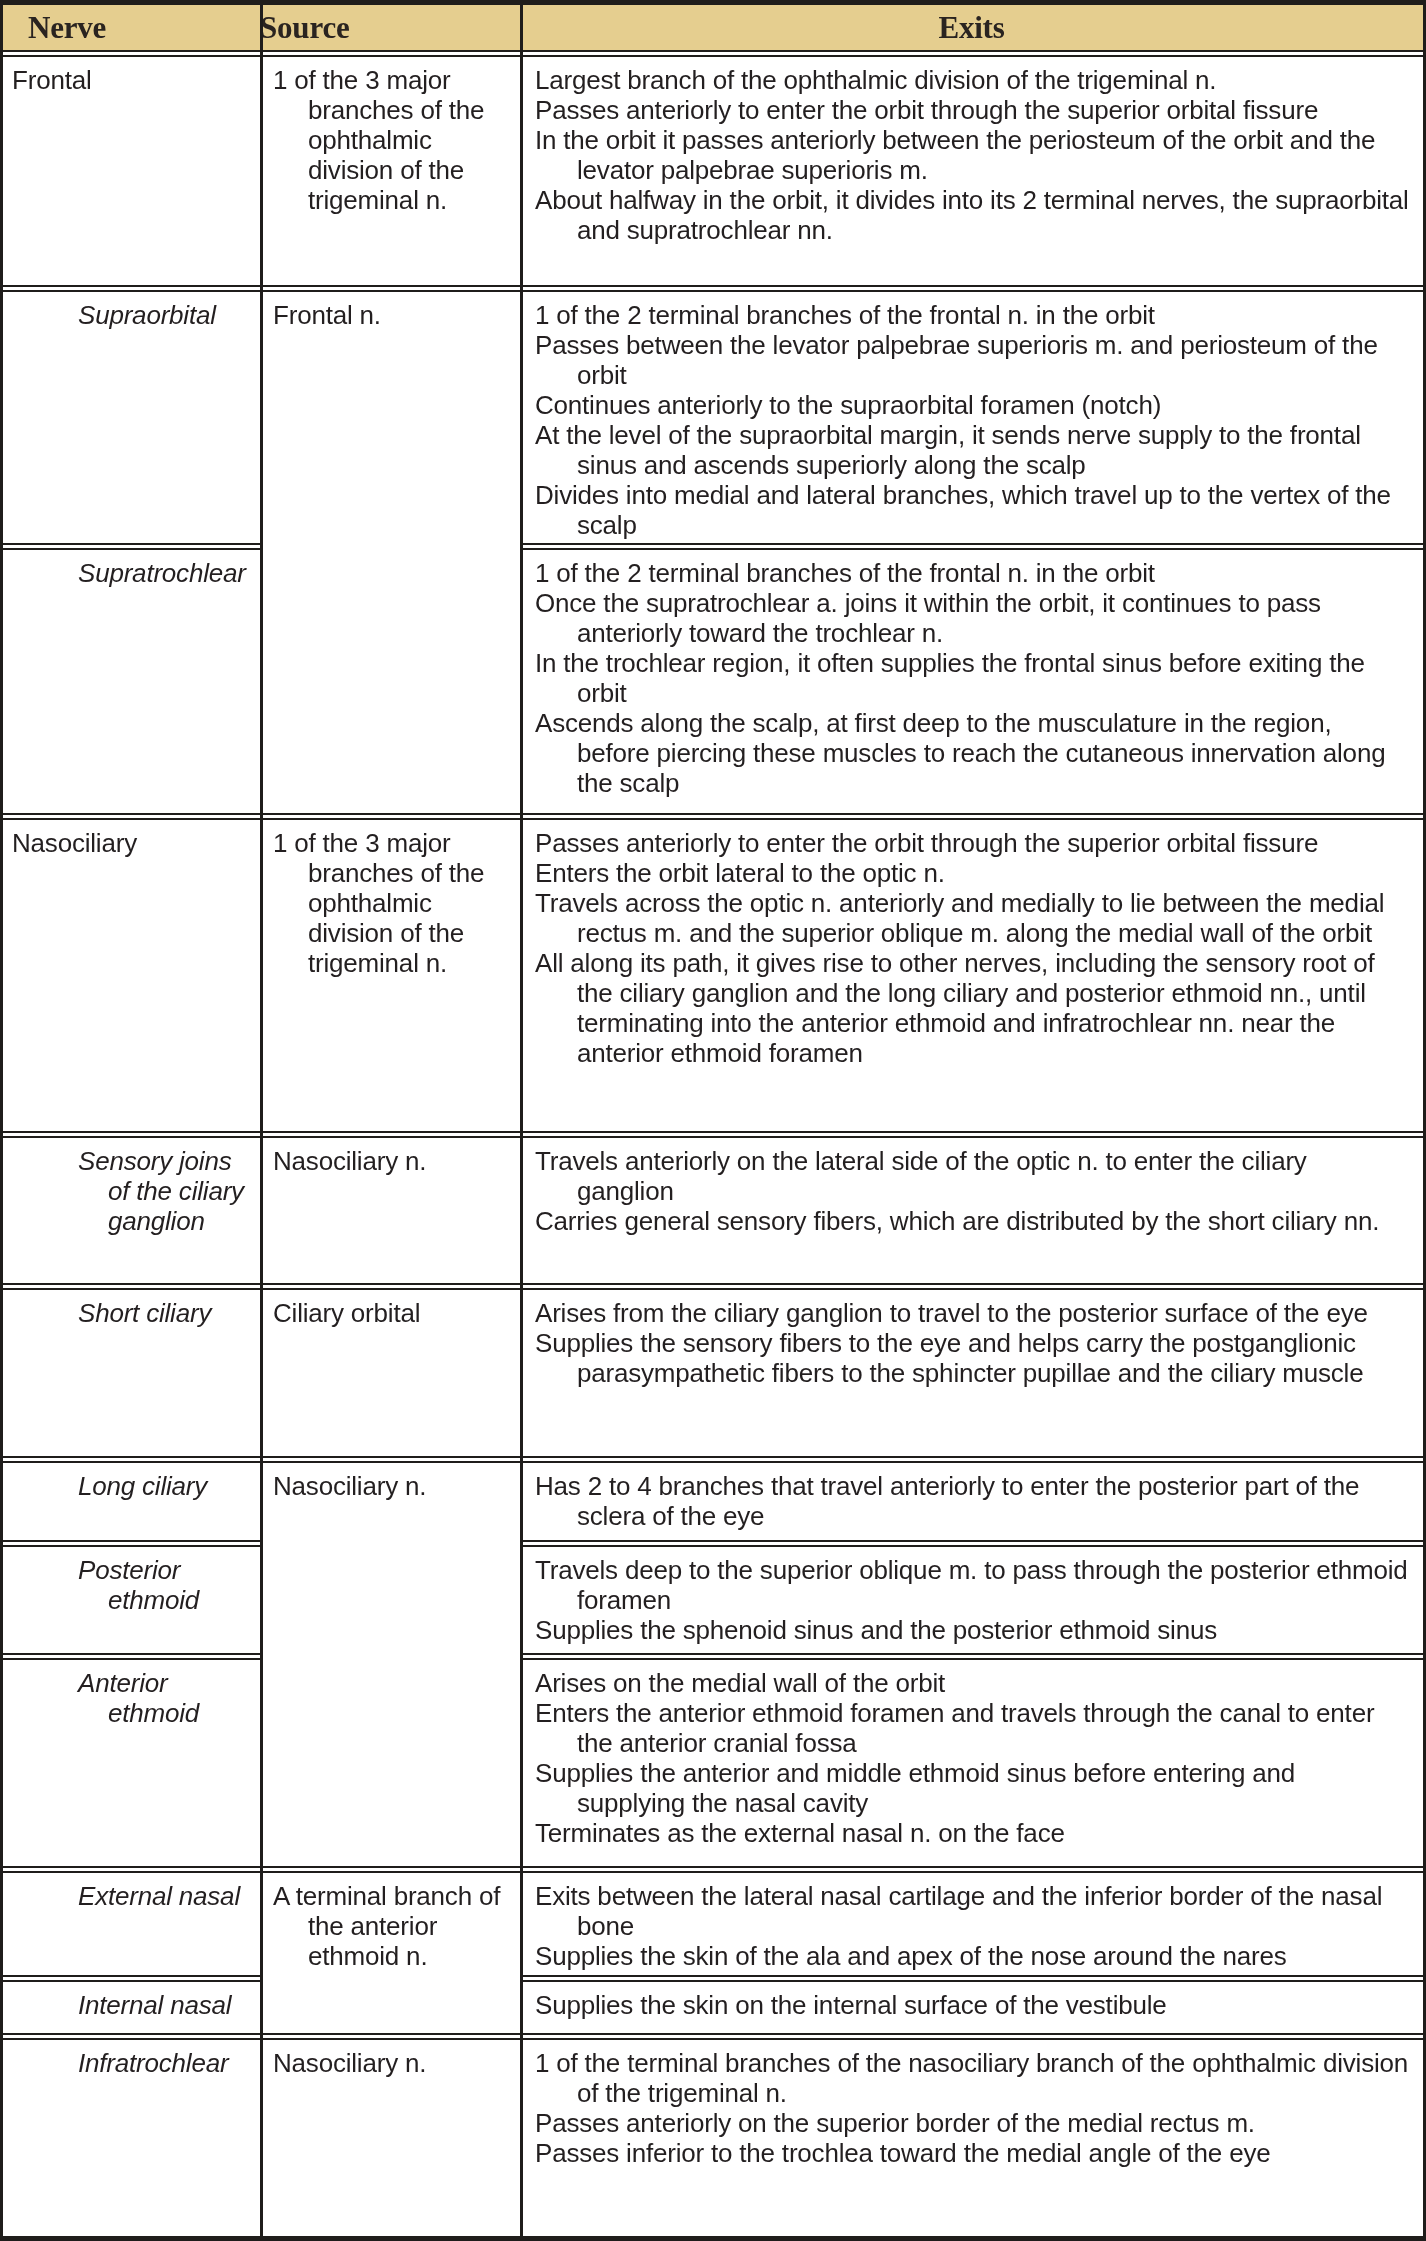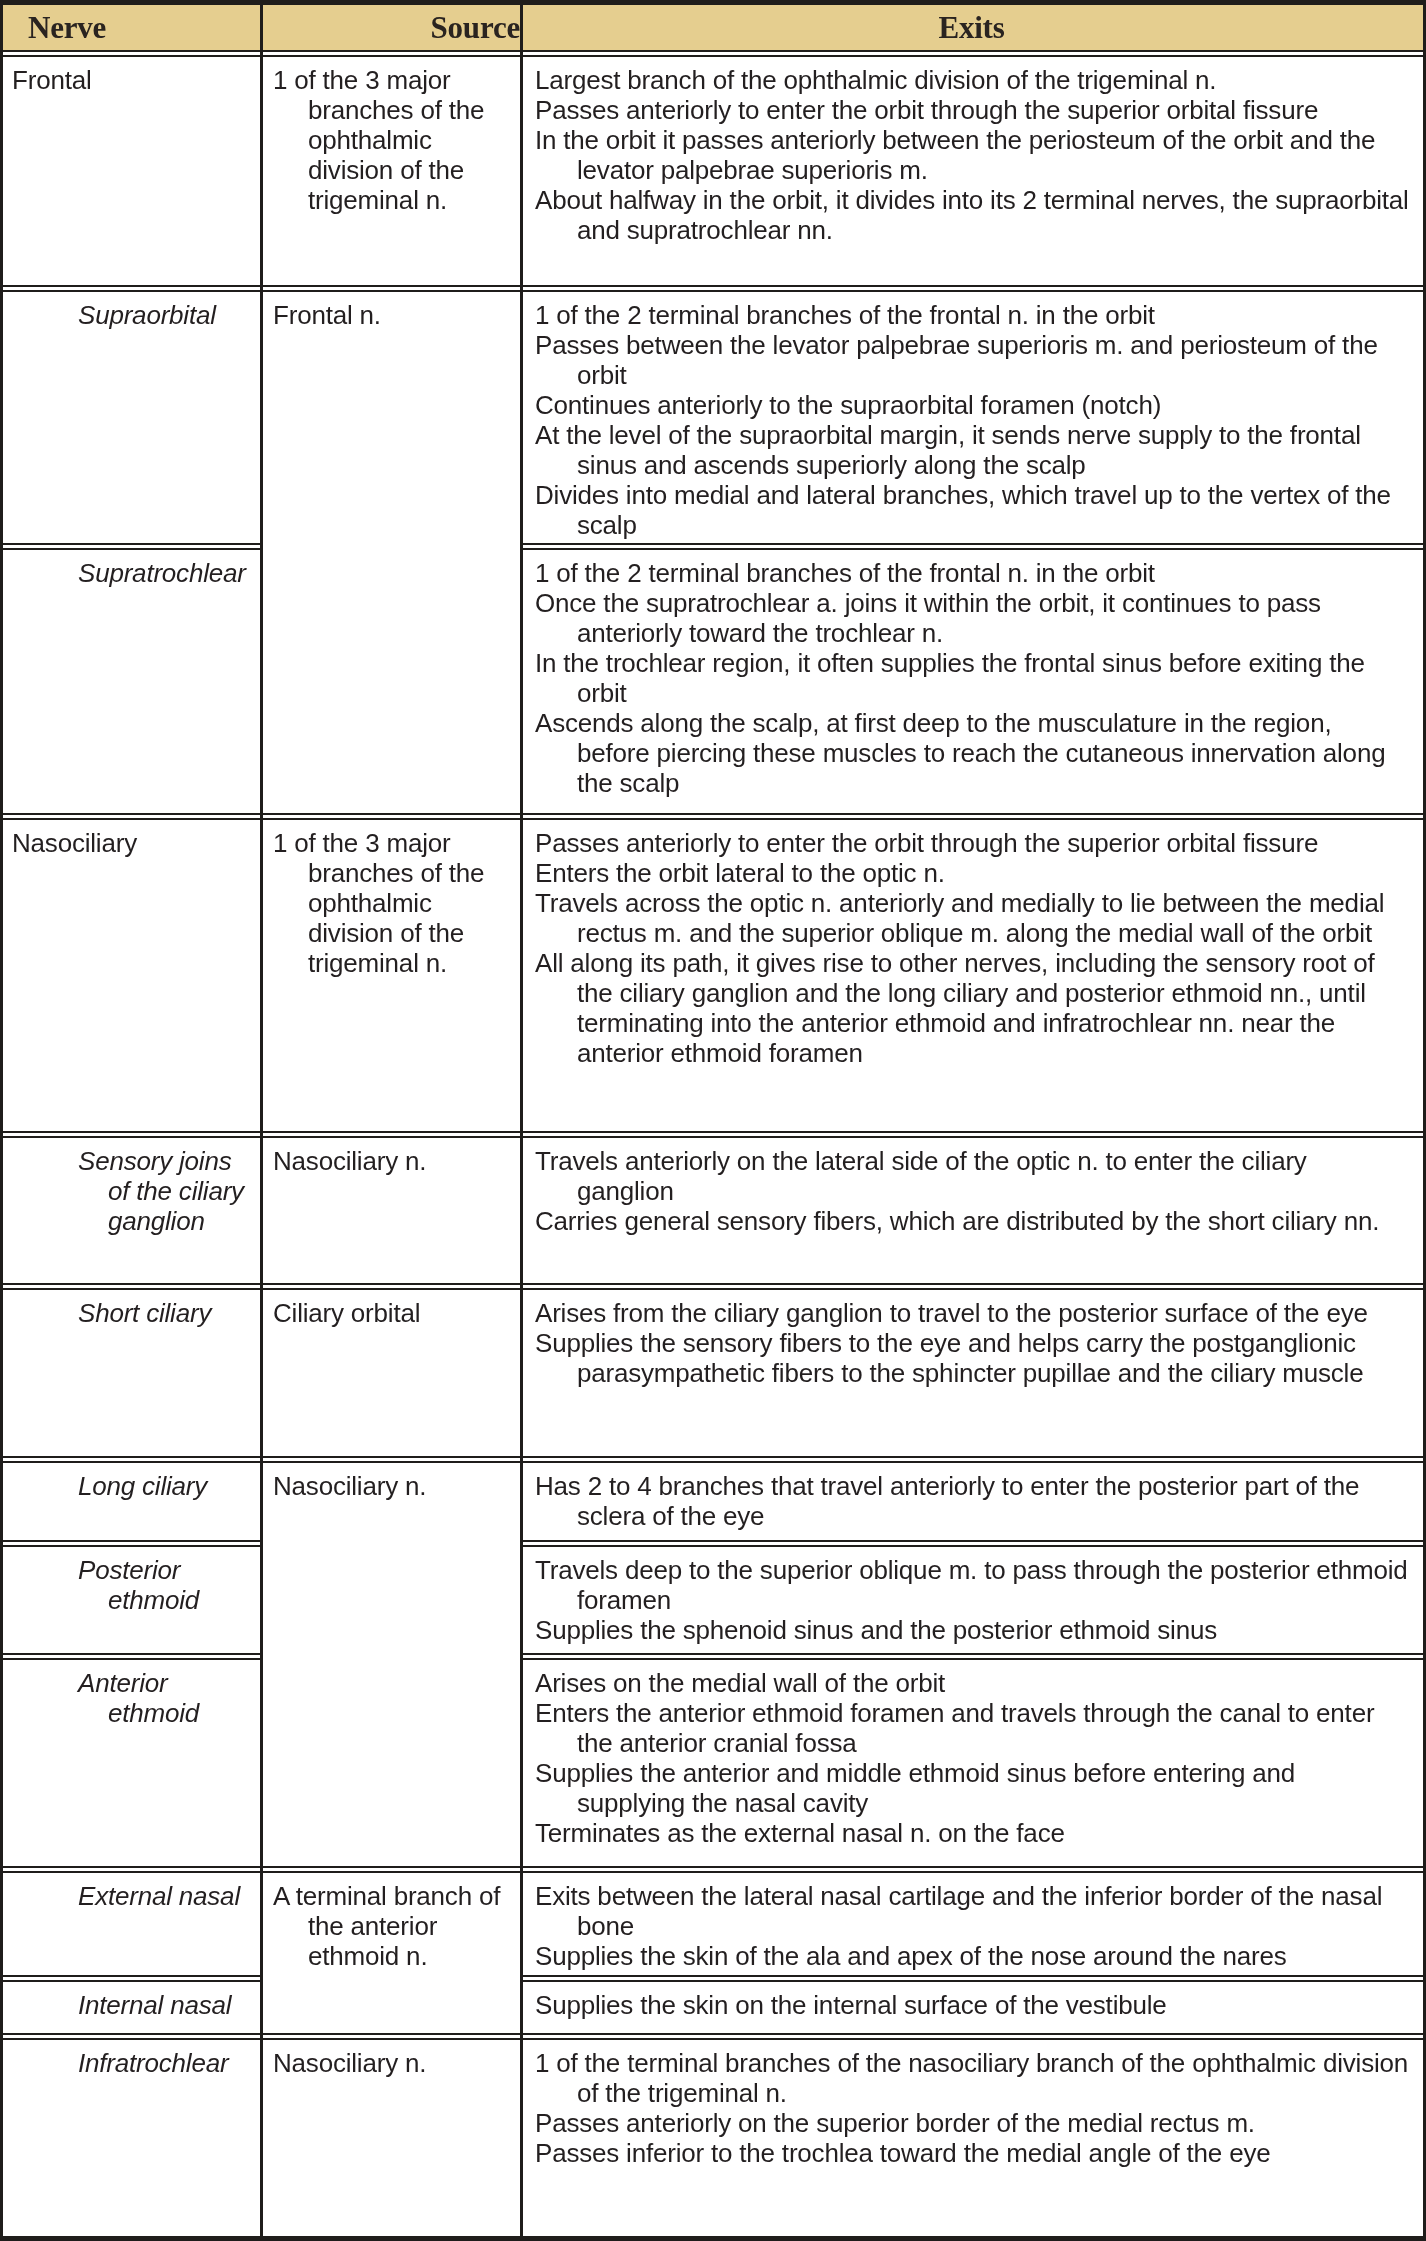--- a/index.html
+++ b/index.html
@@ -10,21 +10,21 @@
   .grid{position:relative;width:1420px;height:2235px;display:grid;
         grid-template-columns:257px 260px 1fr;
         grid-template-rows:49px 232px 255px 267px 315px 149px 170px 81px 110px 210px 106px 55px 200px;
         row-gap:3px;column-gap:0;}
   .cell{border-top:2px solid #1f1d1b;border-bottom:2px solid #1f1d1b;
         overflow:hidden;padding-top:8px;font-size:26px;line-height:30px;
         letter-spacing:-0.2px;}
   .hdr{background:#e5ce8f;font-family:"Liberation Serif",serif;font-weight:bold;
        font-size:31px;line-height:37px;padding-top:4px;color:#2a2420;}
   .hdr.c1{grid-column:1;padding-left:25px;text-align:left;}
-  .hdr.c2{grid-column:2;text-align:right;padding-left:14px;}
+  .hdr.c2{grid-column:2;text-align:left;}
   .hdr.c3{grid-column:3;text-align:center;}
   .nerve{grid-column:1;}
   .source{grid-column:2;}
   .course{grid-column:3;padding-right:14px;}
   .nv-main{padding-left:9px;padding-right:6px;}
   .nv-sub{padding-left:105px;text-indent:-30px;padding-right:6px;font-style:italic;}
   .si{padding-left:48px;text-indent:-35px;padding-right:6px;}
   .ci{padding-left:57px;text-indent:-42px;}
   .vline{position:absolute;top:0;bottom:0;width:3px;background:#1f1d1b;}
   .vline.v1{left:257px;}

